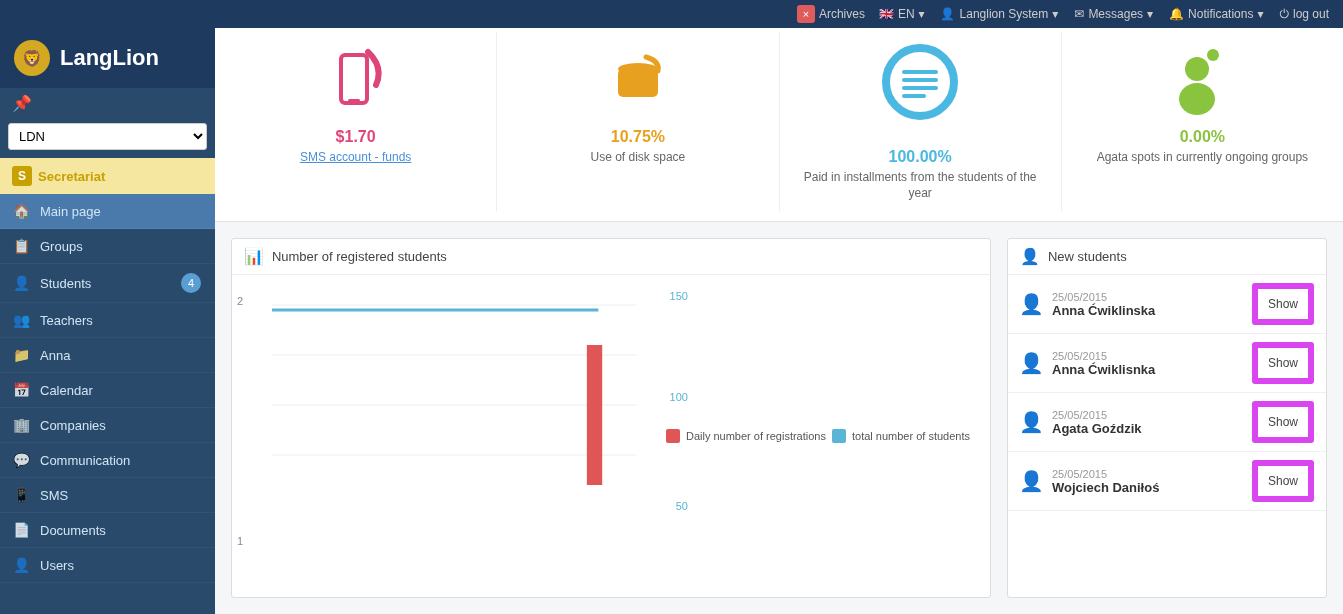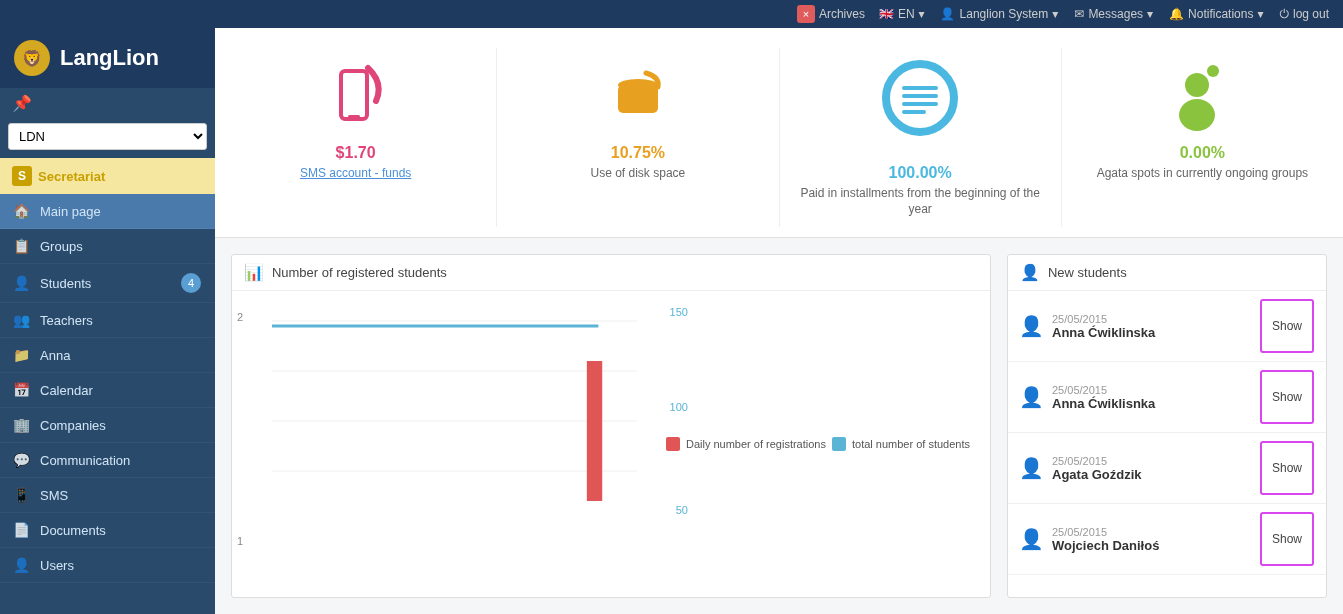--- a/index.html
+++ b/index.html
@@ -107,21 +107,21 @@
       background: #f4f6f8;
       overflow-y: auto;
       display: flex;
       flex-direction: column;
     }
 
     
     .stats-row {
       display: flex;
       background: white;
-      padding: 20px 0 10px 0;
+      padding: 4px 0 10px 0;
       border-bottom: 1px solid #e0e0e0;
       flex-shrink: 0;
     }
     .stat-card {
       flex: 1;
       display: flex; flex-direction: column;
       align-items: center;
       padding: 10px 20px;
       border-right: 1px solid #eee;
       text-align: center;
@@ -235,22 +235,22 @@
     .student-info {
       flex: 1;
     }
     .student-date {
       font-size: 11px; color: #999;
     }
     .student-name {
       font-size: 13px; color: #333; font-weight: bold;
     }
     .show-btn {
-      background: white; border: 2px solid #d946ef;
-      padding: 18px 10px; font-size: 12px;
+      background: white; border: 6px solid #d946ef;
+      padding: 8px 10px; font-size: 12px;
       cursor: pointer; border-radius: 3px; color: #444;
     }
   </style>
 </head>
 <body>
 
 <div class="topbar">
   <button class="topbar-close-btn">
     <span>×</span>
   </button>
@@ -385,21 +385,21 @@
           <svg viewBox="0 0 80 80" width="80" height="80">
             <circle cx="40" cy="40" r="34" fill="none" stroke="#4ab8e0" stroke-width="8"></circle>
 
             <rect x="22" y="28" width="36" height="4" rx="2" fill="#4ab8e0"></rect>
             <rect x="22" y="36" width="36" height="4" rx="2" fill="#4ab8e0"></rect>
             <rect x="22" y="44" width="36" height="4" rx="2" fill="#4ab8e0"></rect>
             <rect x="22" y="52" width="24" height="4" rx="2" fill="#4ab8e0"></rect>
           </svg>
         </div>
         <div class="stat-value" style="color:#4ab8e0;margin-top:20px;">100.00%</div>
-        <div class="stat-label">Paid in installments from the beginning of the year</div>
+        <div class="stat-label">Paid in installments from the students of the year</div>
       </div>
 
       <div class="stat-card">
         <div class="stat-icon-area person-icon">
           <svg viewBox="0 0 55 70" width="50" height="65">
 
             <circle cx="38" cy="8" r="6" fill="#8ac43f"></circle>
 
             <circle cx="22" cy="22" r="12" fill="#8ac43f"></circle>
             <ellipse cx="22" cy="52" rx="18" ry="16" fill="#8ac43f"></ellipse>

